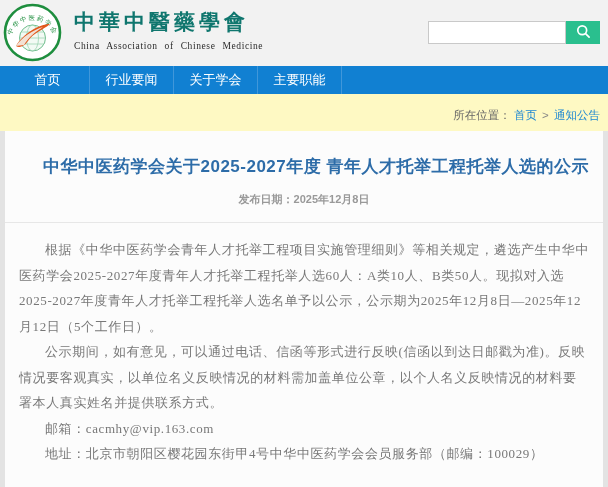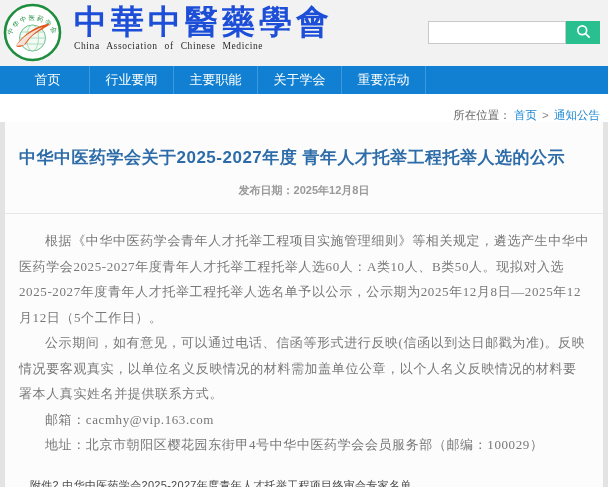--- a/index.html
+++ b/index.html
@@ -4,44 +4,44 @@
 <style>
   * { margin:0; padding:0; box-sizing:border-box; }
   html,body { width:608px; height:487px; }
   body { font-family:"Liberation Sans", sans-serif; background:#e3e3e3; overflow:hidden; }
   .page { width:608px; height:487px; overflow:hidden; position:relative; }
 
   
   .site-header { height:66px; background:#f2f2f2; position:relative; }
   .logo { position:absolute; left:3px; top:3px; width:59px; height:59px; }
   .titles { position:absolute; left:74px; top:6px; }
-  .site-title-zh { font-family:"Liberation Serif", serif; font-weight:bold; font-size:33px;
-                   letter-spacing:4px; color:#1d4ed8; line-height:32px; }
+  .site-title-zh { font-family:"Liberation Serif", serif; font-weight:bold; font-size:21px;
+                   letter-spacing:4px; color:#0f766e; line-height:32px; }
   .site-title-en { font-family:"Liberation Serif", serif; font-size:9.5px; color:#2a2a2a;
                    letter-spacing:0.6px; word-spacing:4px; margin-top:3px; }
   .search-wrap { position:absolute; right:8px; top:21px; display:flex; align-items:center; }
   .search-input { width:138px; height:23px; border:1px solid #c9c9c9; background:#fff;
                   padding:0 6px; font-size:12px; outline:none; }
   .search-btn { width:34px; height:23px; background:#2abf8e; border:none; cursor:pointer;
                 display:flex; align-items:center; justify-content:center; }
 
   
   .main-nav { height:28px; background:#1180d2; display:flex; padding-left:6px; }
   .nav-item { width:84px; height:28px; display:flex; align-items:center; justify-content:center;
               color:#fff; font-size:13px; cursor:pointer; border-right:1px solid #4097da; }
 
   
-  .crumb-strip { height:28px; background:#ffffff; position:relative; }
+  .crumb-strip { height:37px; background:#fef9c3; position:relative; }
   .breadcrumb { position:absolute; right:8px; top:14px; font-size:11.5px; color:#666; }
   .breadcrumb a { color:#1e88d2; text-decoration:none; cursor:pointer; }
   .crumb-sep { color:#888; margin:0 2px; }
 
   
   .card { background:#fcfcfc; margin:0 5px; min-height:349px; padding:16px 14px 8px; }
-  .article-title { text-align:left; font-size:17px; font-weight:bold; color:#2d6ca8;
+  .article-title { text-align:right; font-size:17px; font-weight:bold; color:#2d6ca8;
                    letter-spacing:0.5px; line-height:24px; margin-top:8px; }
   .publish-date { text-align:center; font-size:11px; color:#999; margin-top:13px;font-weight:bold; }
   .divider { border:none; border-top:1px solid #e7e7e7; margin:15px -14px 0 -14px; }
 
   .body-text { margin-top:14px; }
   .body-text p { font-family:"Liberation Serif", serif; font-size:13px; color:#787878;
                  line-height:25.5px; text-indent:2em; letter-spacing:0.6px; }
   .attachments { margin-top:16px; }
   .attachments p { font-size:11px; color:#474747; line-height:22px; text-indent:1em;
                    letter-spacing:0.3px; cursor:pointer; }
@@ -83,23 +83,22 @@
             <line x1="12.4" y1="12.4" x2="16.6" y2="16.6" stroke="#ffffff" stroke-width="2" stroke-linecap="round"></line>
           </svg>
         </span>
       </button>
     </div>
   </header>
 
   <nav class="main-nav">
     <div class="nav-item">首页</div>
     <div class="nav-item">行业要闻</div>
+    <div class="nav-item">关于学会</div>
     <div class="nav-item">主要职能</div>
-    <div class="nav-item">关于学会</div>
-    <div class="nav-item">重要活动</div>
   </nav>
 
   <div class="crumb-strip">
     <div class="breadcrumb">
       <span>所在位置：</span>
       <a>首页</a>
       <span class="crumb-sep">&gt;</span>
       <a>通知公告</a>
     </div>
   </div>

